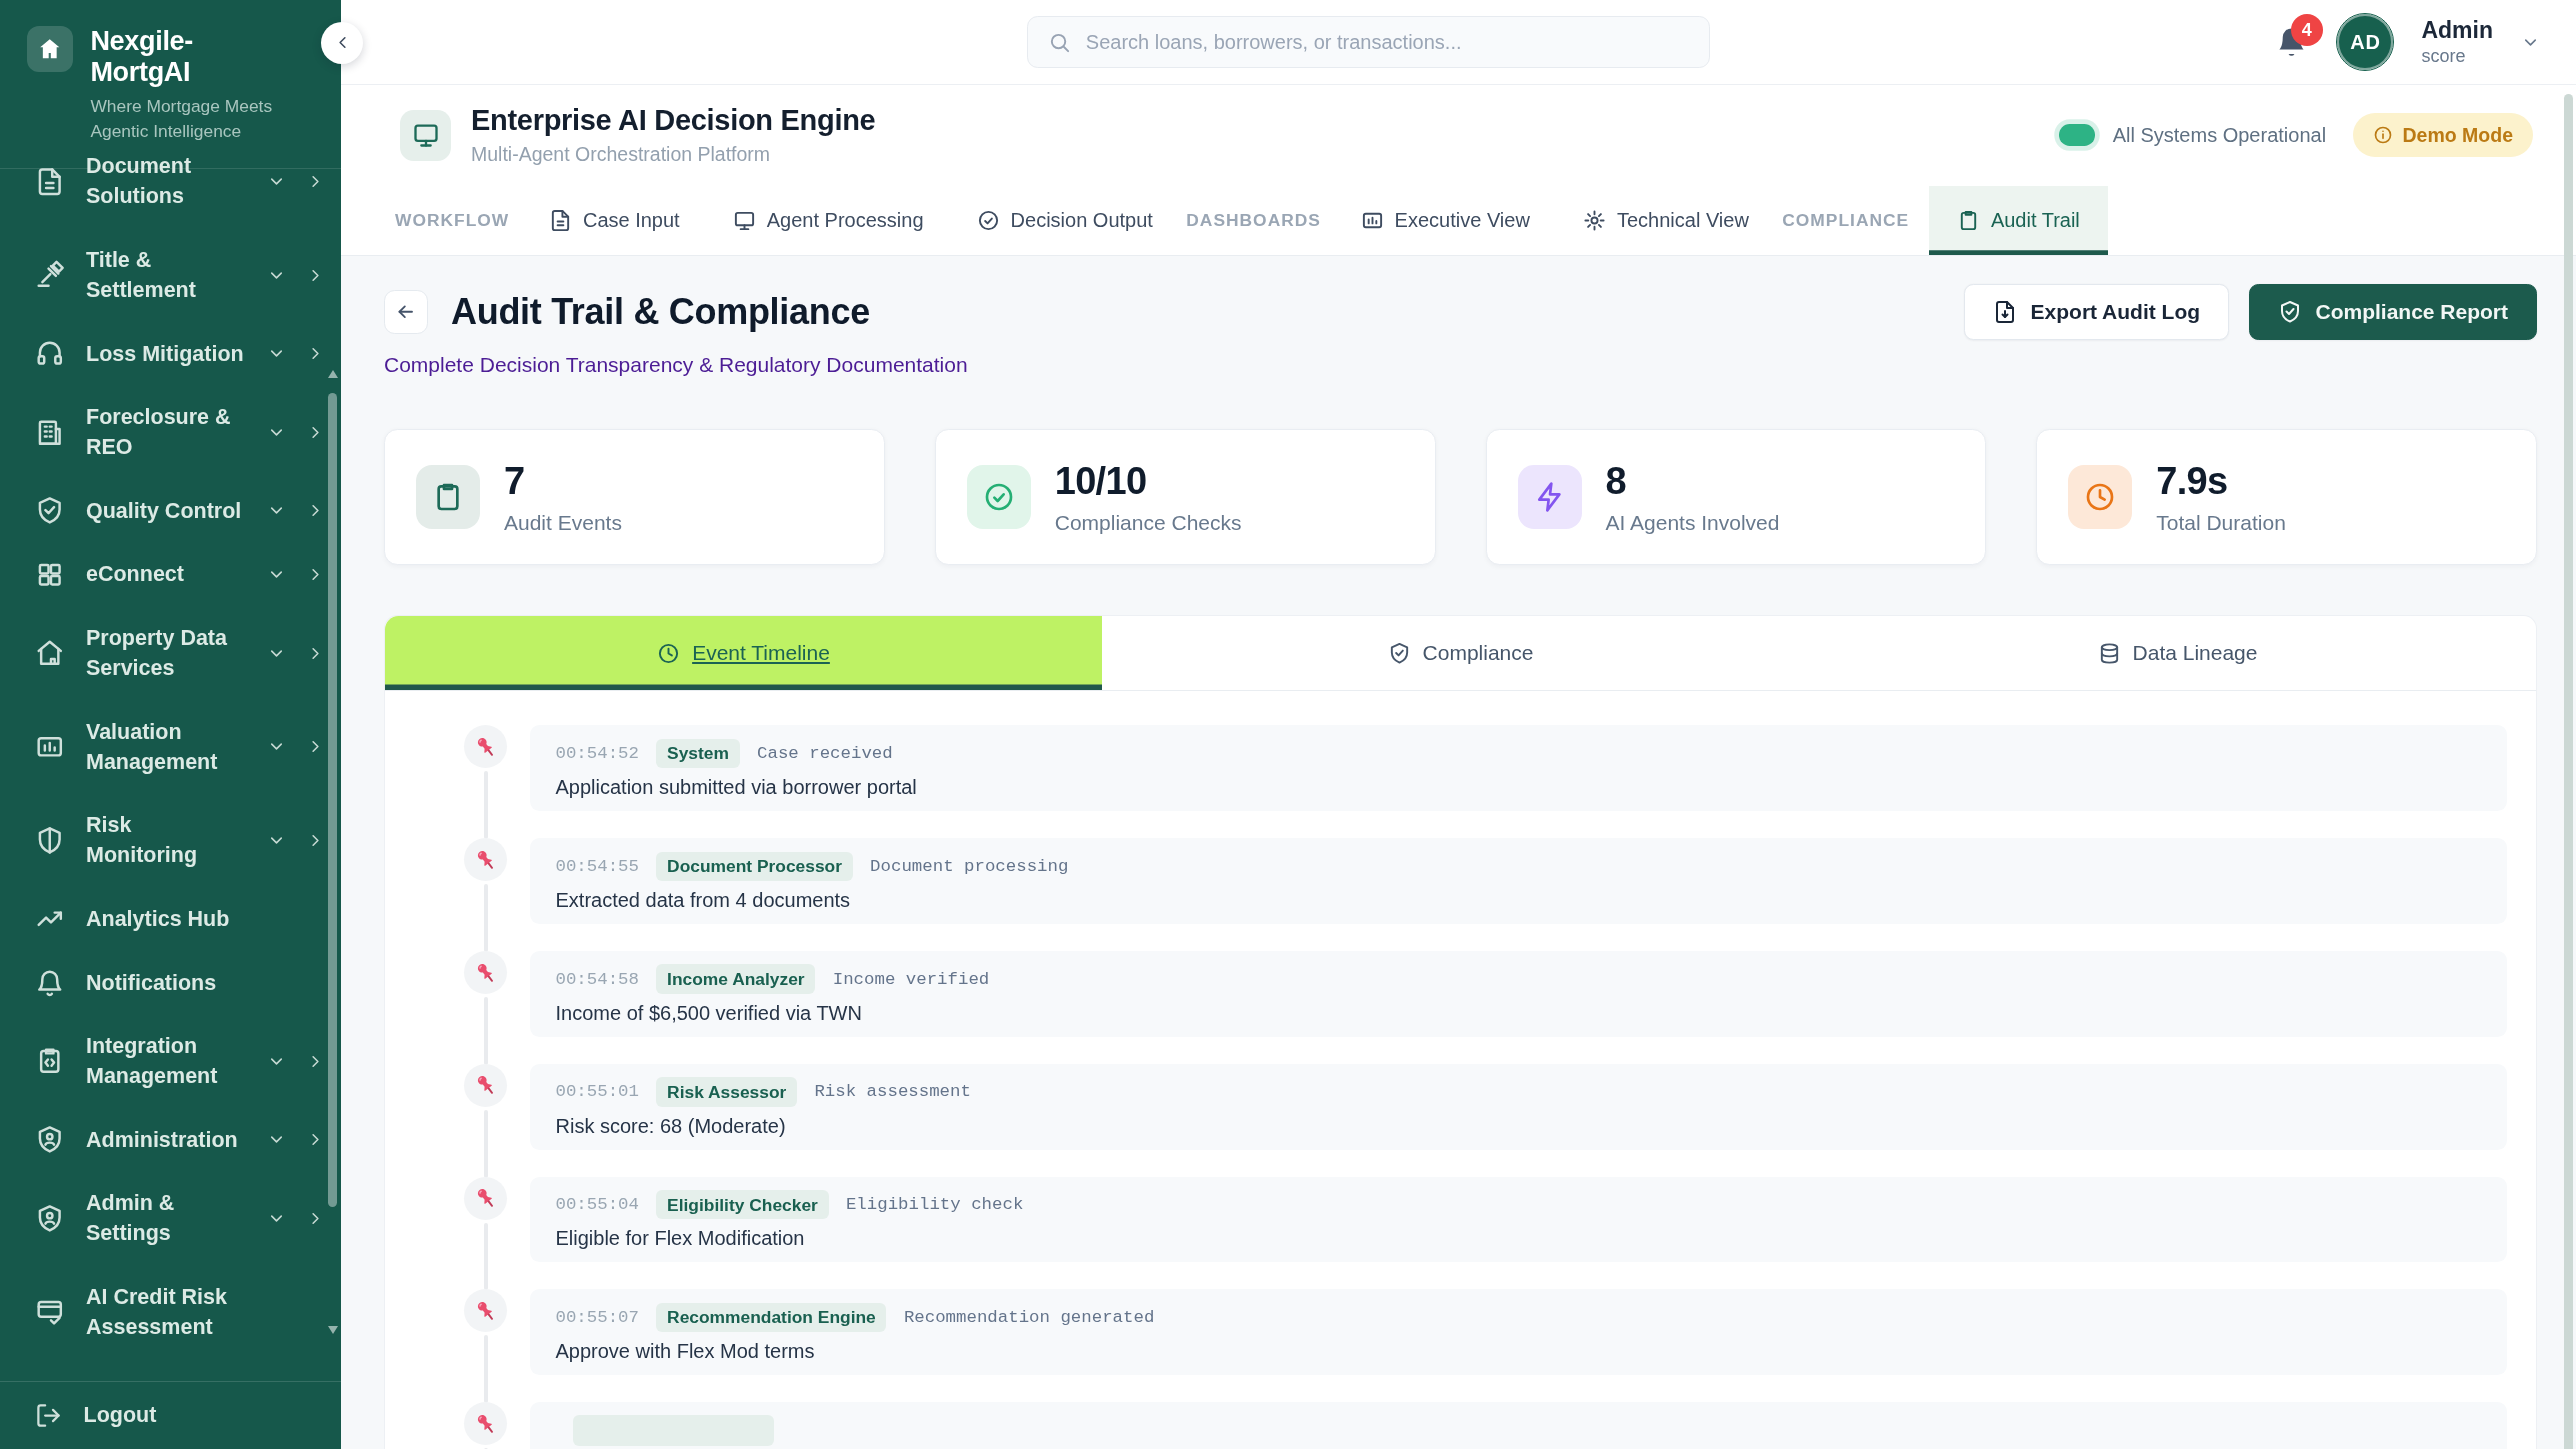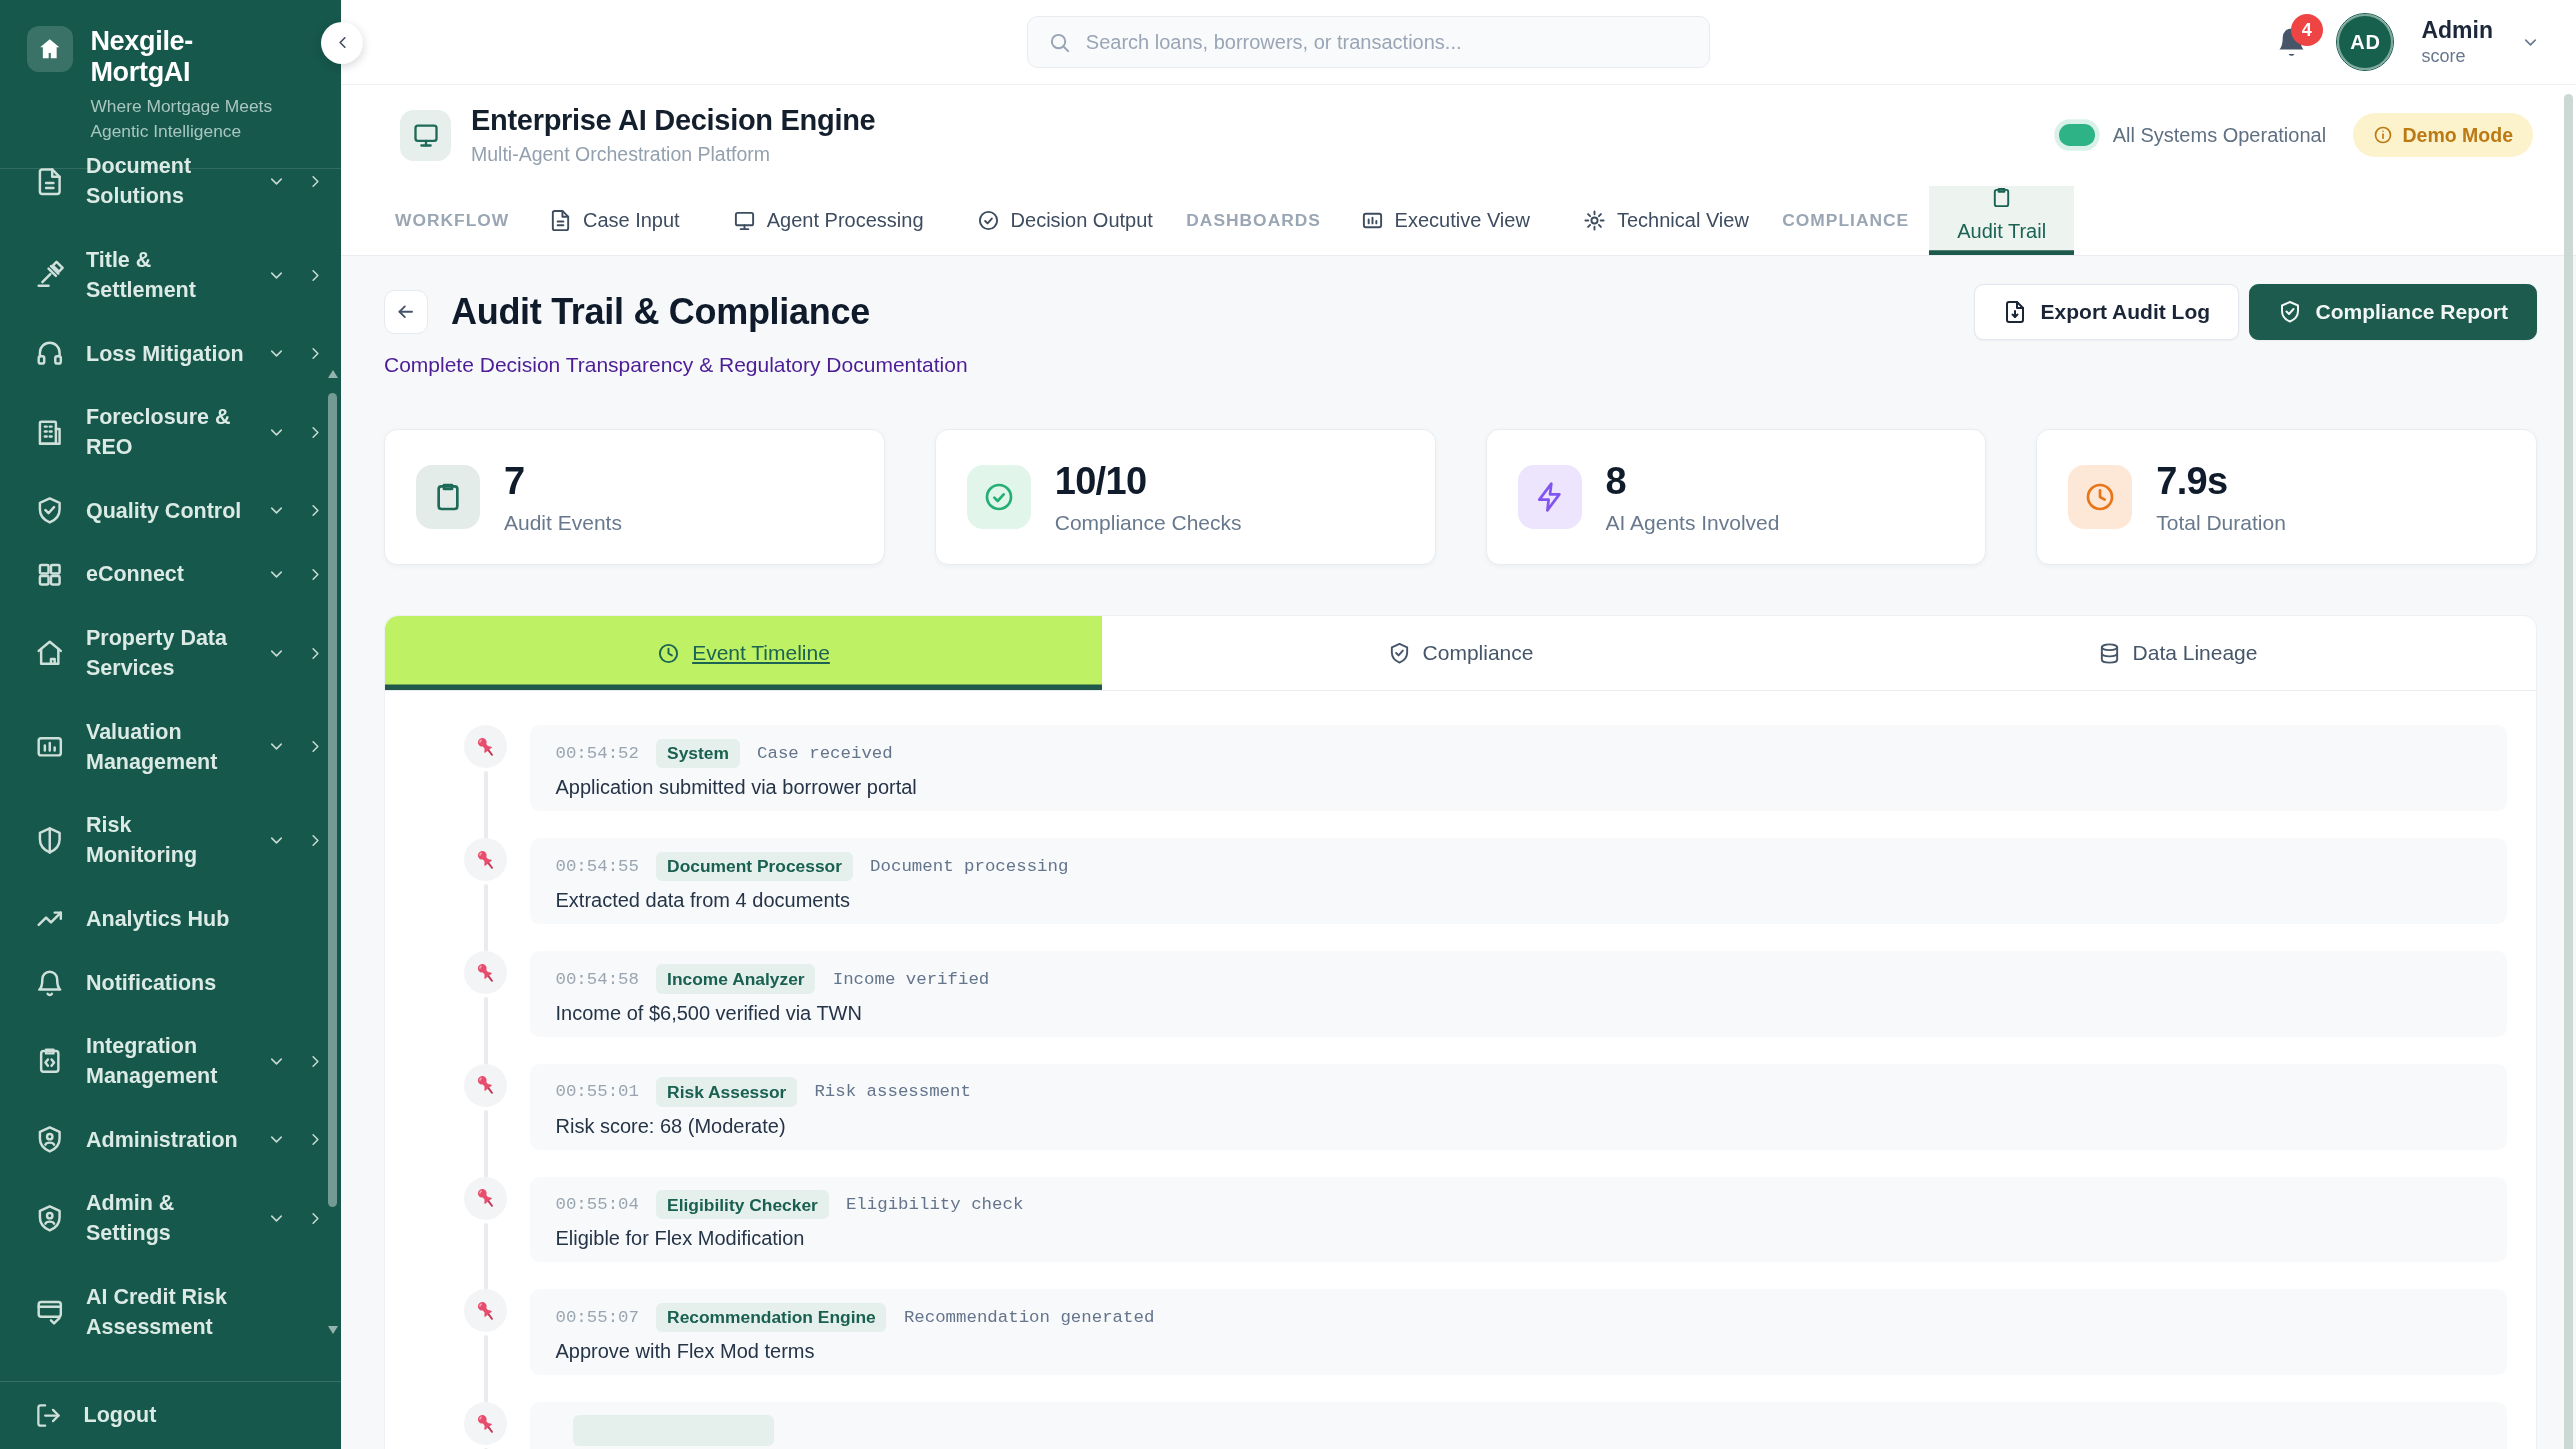--- a/index.html
+++ b/index.html
@@ -82,29 +82,29 @@
                 background:#fcf2cc; color:#bb7a14; font-size:19.5px; font-weight:700; }
   .demo-badge [data-icon]{ width:20px; height:20px; }
 
   .tab-row { background:#ffffff; border-bottom:1.3px solid #e9edf1; padding-left:54px;
              display:flex; align-items:stretch; height:70px; }
   .tab-group-label { align-self:center; font-size:17.4px; font-weight:700; color:#9aa6b4;
                      letter-spacing:1px; margin-right:20px; white-space:nowrap; }
   .nav-tab { display:flex; align-items:center; gap:10.7px; padding:0 20px; margin-right:13.4px;
              font-size:20px; color:#3e4c60; white-space:nowrap; }
   .nav-tab [data-icon]{ width:23px; height:23px; }
-  .nav-tab.active { background:#edf4f0; color:#1a6353; box-shadow:inset 0 -4.7px 0 #1e5a4c; padding:0 28px;flex-direction:column; }
+  .nav-tab.active { background:#edf4f0; color:#1a6353; box-shadow:inset 0 -4.7px 0 #1e5a4c; padding:0 28px; }
 
   .content { padding:28px 39px 0 43px; }
   .title-row { display:flex; align-items:center; }
   .back-btn { width:44px; height:44px; background:#ffffff; border:1.3px solid #e5eaef; border-radius:10.7px;
               display:flex; align-items:center; justify-content:center; color:#45546a; flex:none; }
   .back-btn [data-icon]{ width:21.5px; height:21.5px; }
   .audit-title { margin-left:23px; font-size:36px; font-weight:700; color:#0f1b2b; letter-spacing:-0.3px; }
-  .title-actions { margin-left:auto; display:flex; gap:10px;padding-left:23px; }
+  .title-actions { margin-left:auto; display:flex; gap:20px;padding-left:23px; }
   .btn { height:56px; border-radius:9.4px; display:flex; align-items:center; gap:13.4px;
          font-size:21px; font-weight:600; padding:0 28px; box-shadow:0 0.7px 2px rgba(16,24,40,.05); }
   .btn [data-icon]{ width:24px; height:24px; }
   .btn-light { background:#ffffff; border:1.3px solid #e3e8ee; color:#1a2637; }
   .btn-dark { background:#1c5b4d; color:#f2f7f5; border:1.3px solid #1c5b4d; }
   .audit-sub { margin-top:13.4px; font-size:21px; color:#4c1d95; }
 
   .stats { margin-top:52px; display:grid; grid-template-columns:repeat(4,1fr); gap:50px; }
   .stat-card { background:#ffffff; border:1.3px solid #e9edf2; border-radius:13.4px; padding:29.5px 31px;
                box-shadow:0 1.3px 5.4px rgba(16,24,40,.04); display:flex; align-items:center; gap:24px; }

